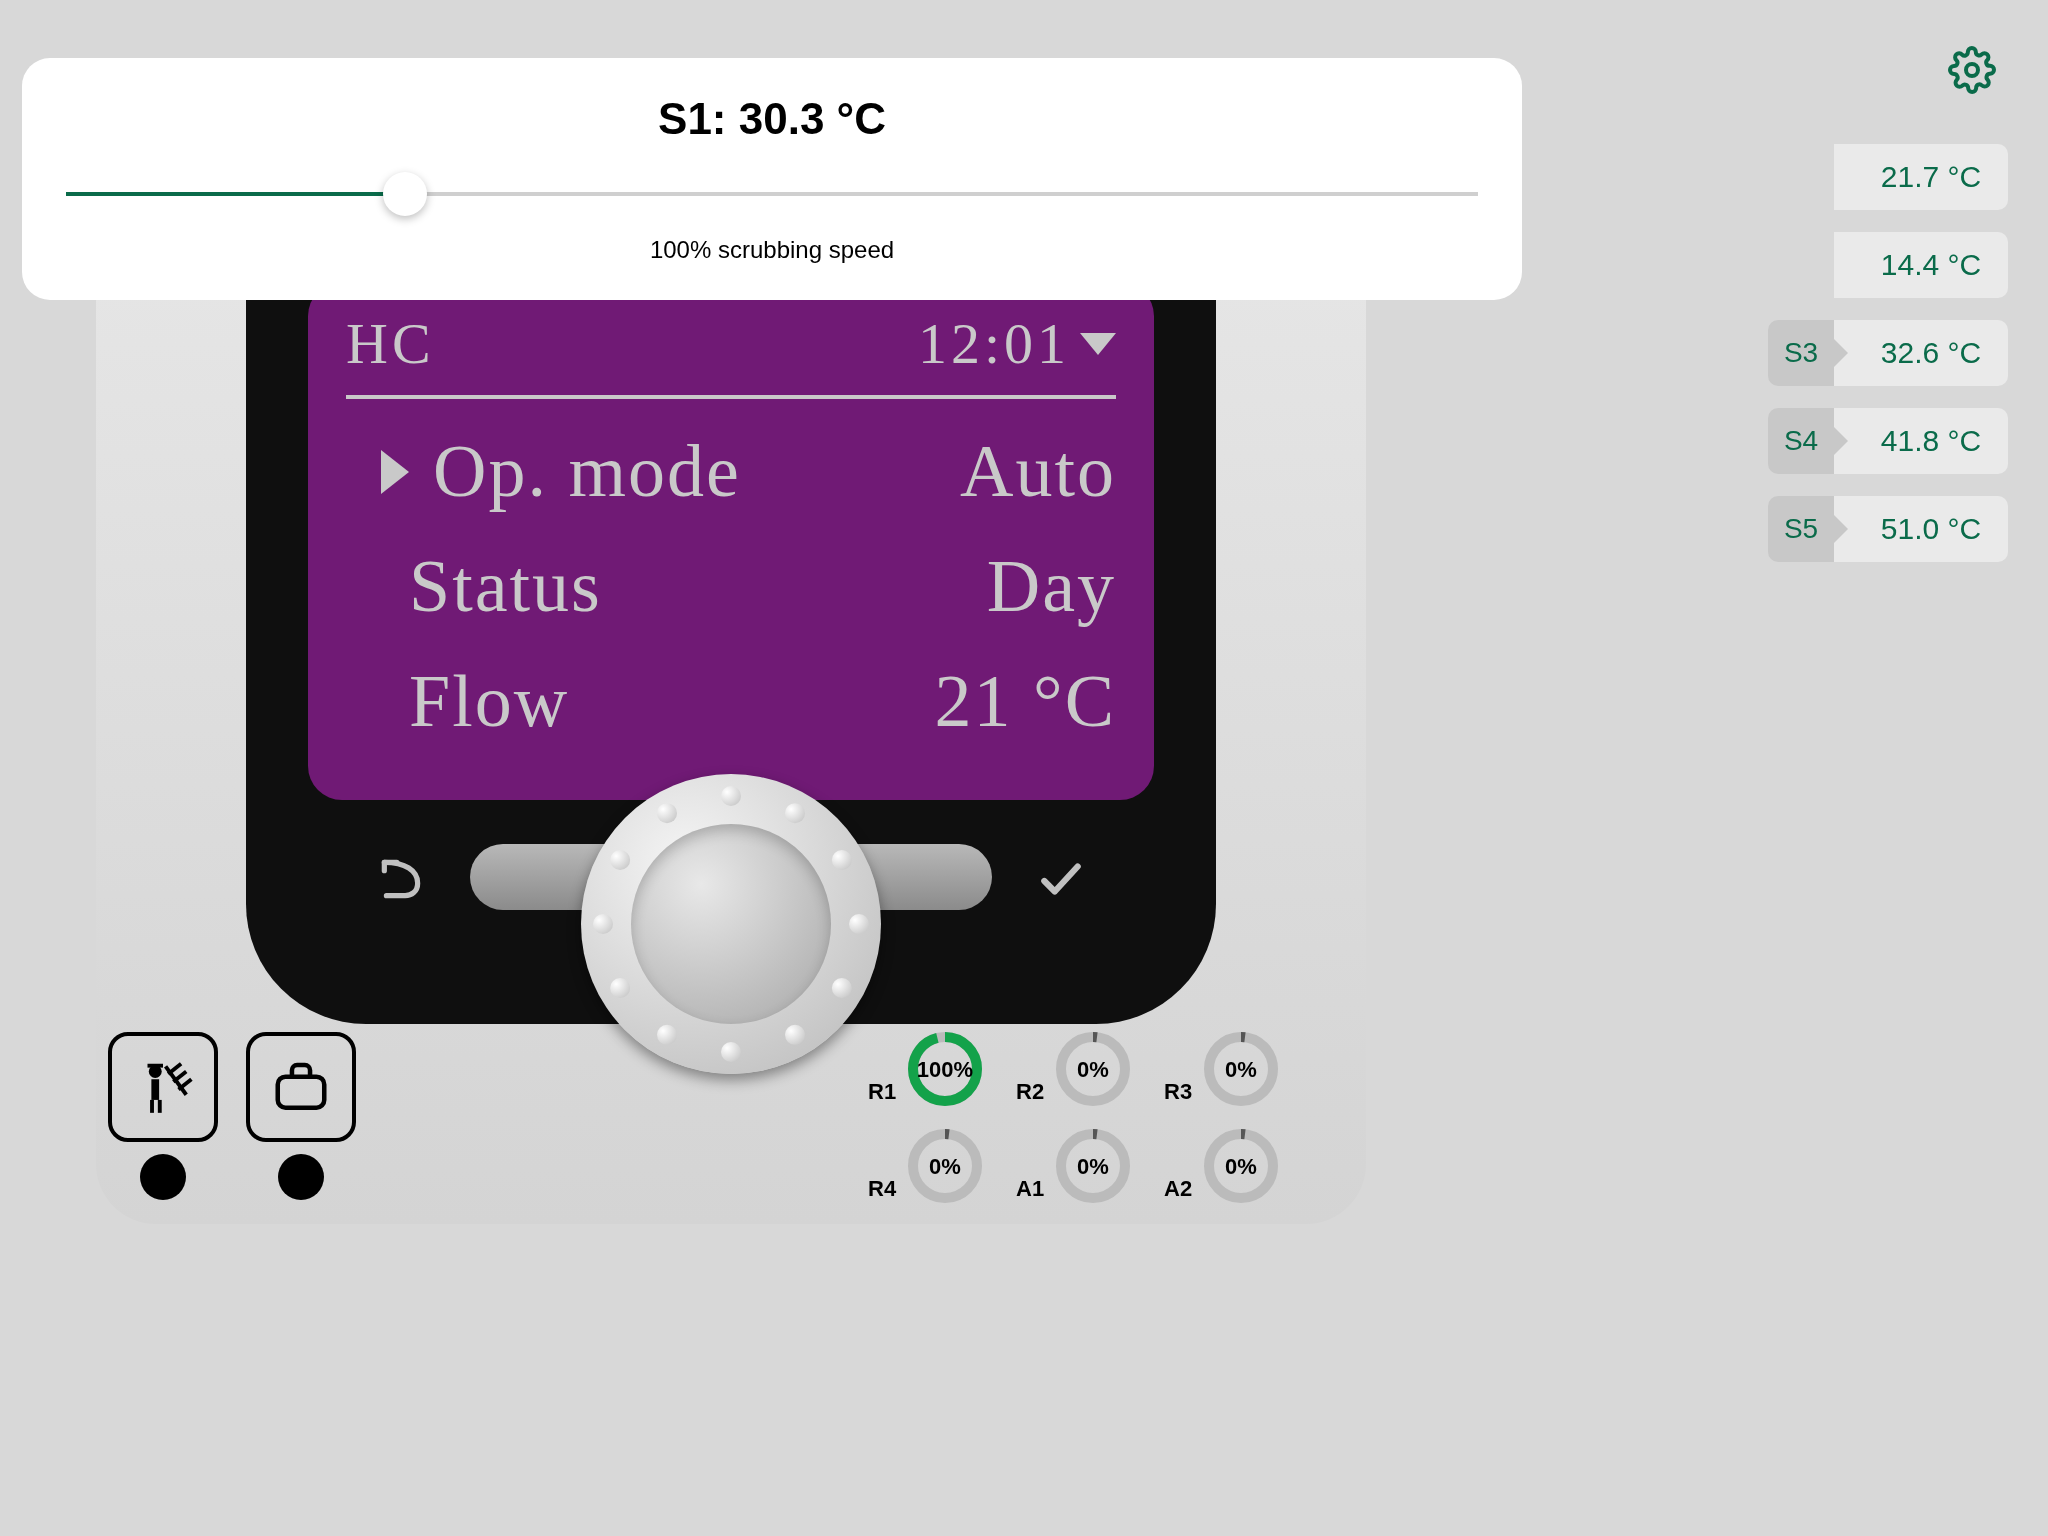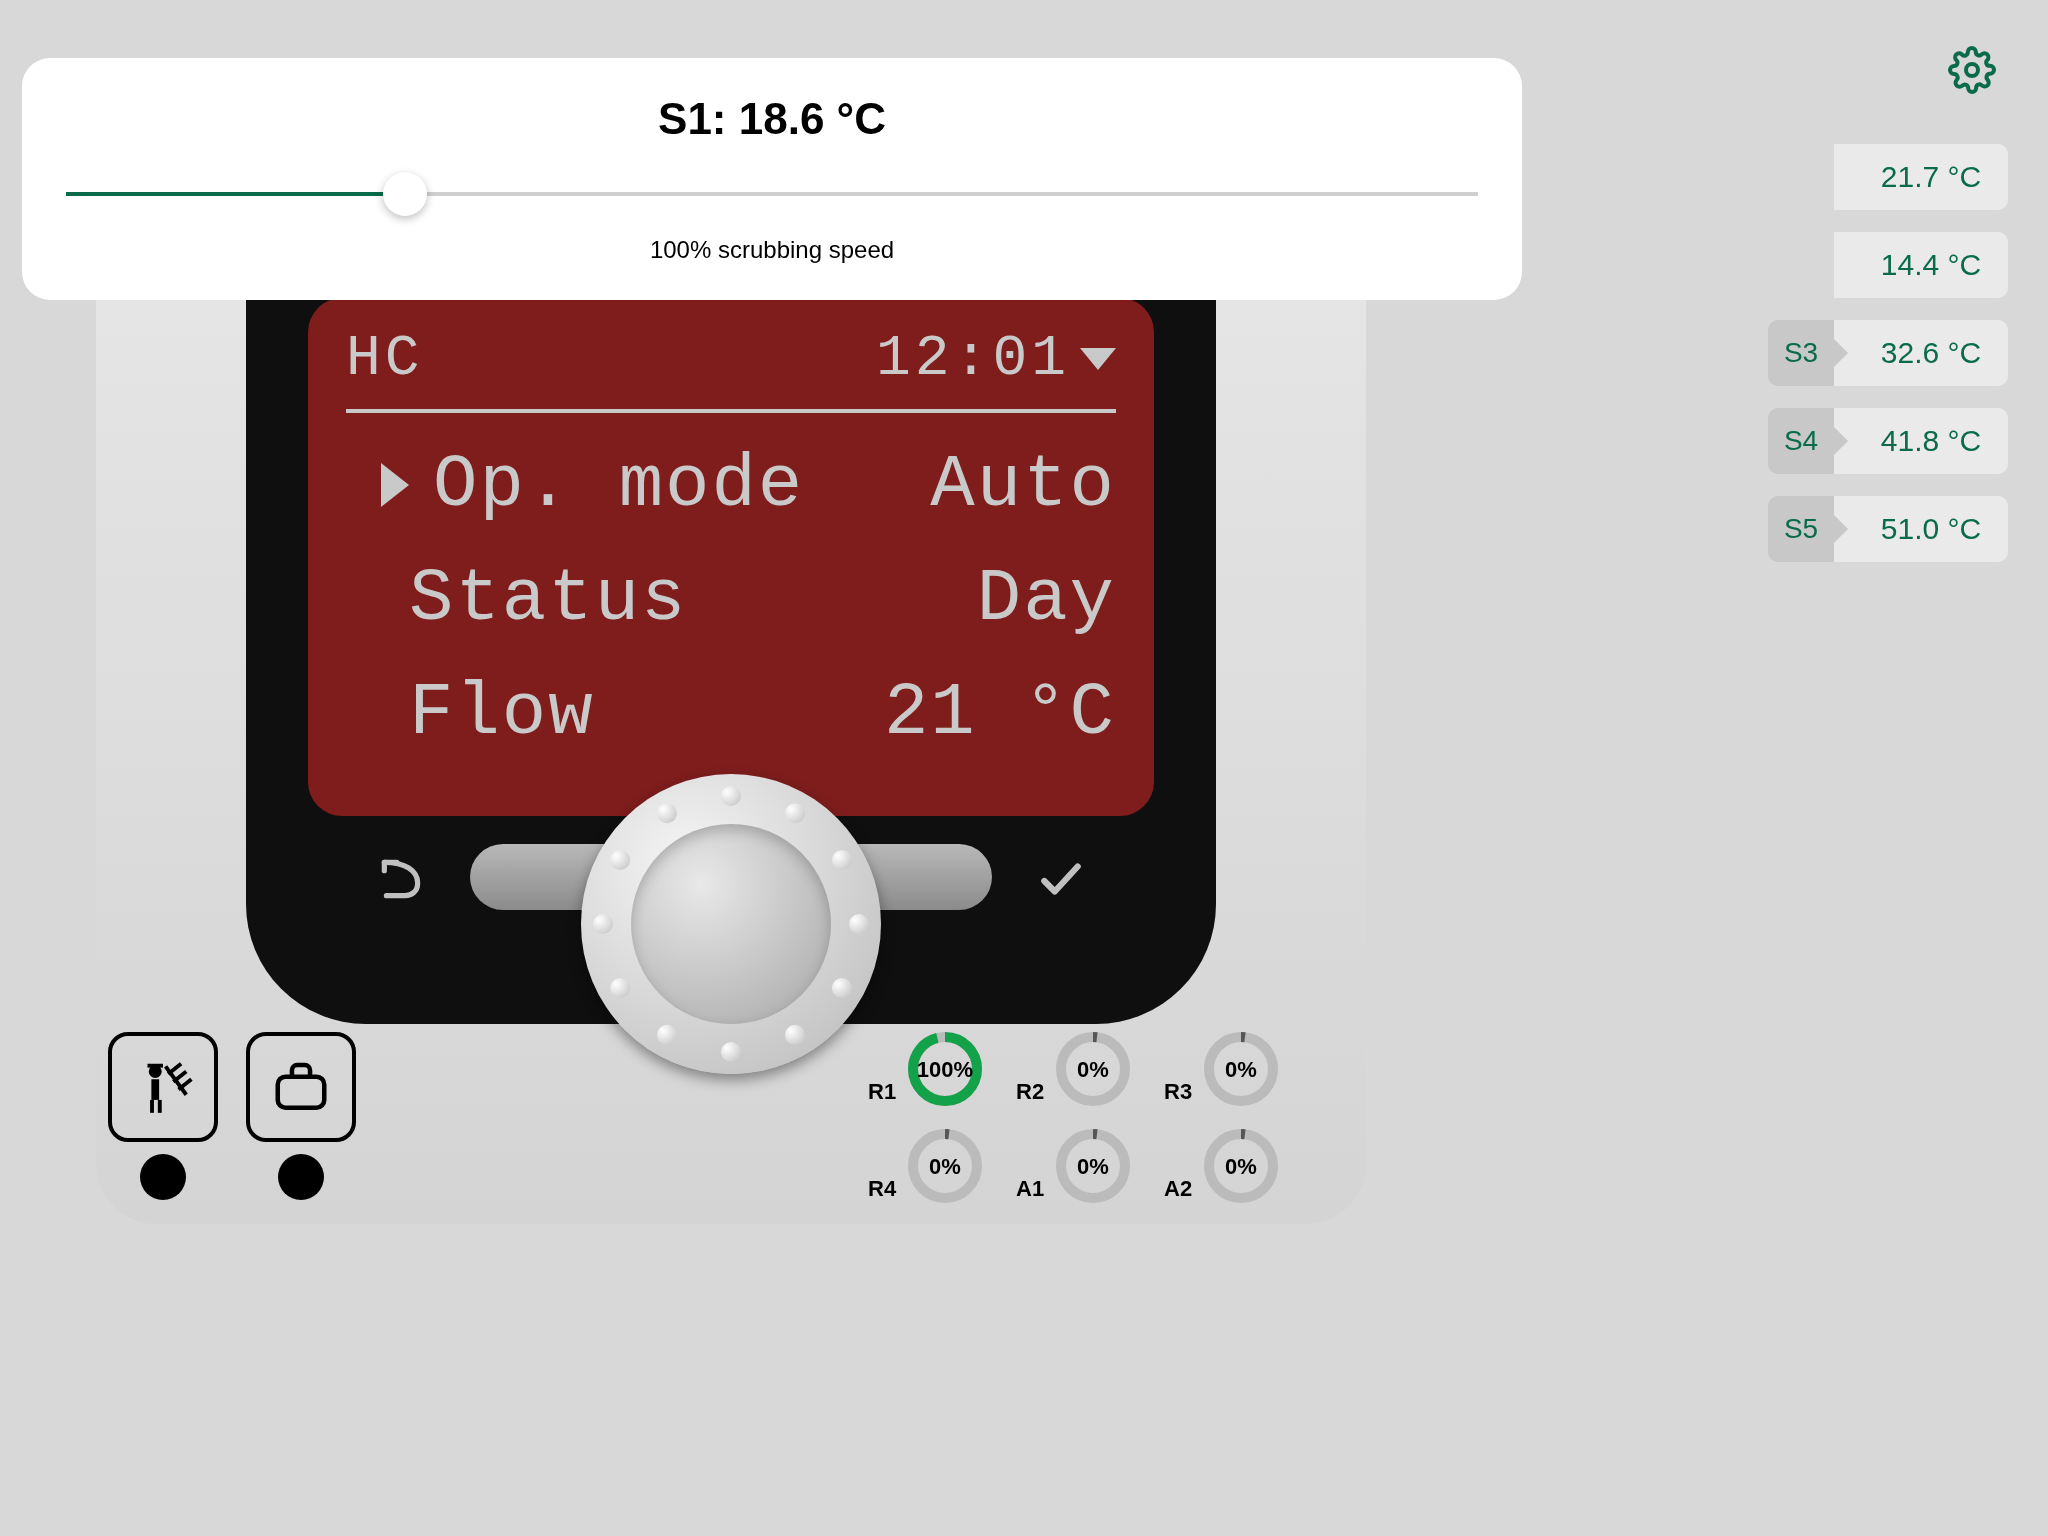--- a/index.html
+++ b/index.html
@@ -95,28 +95,28 @@
   top: 40px;
   left: 150px;
   width: 970px;
   height: 860px;
   background: #0f0f0f;
   border-radius: 68px 68px 120px 120px;
 }
 
 .lcd {
   position: absolute;
-  top: 134px;
+  top: 118px;
   left: 62px;
   width: 846px;
   height: 518px;
-  background: #7f1d1d;
+  background: #701a75;
   border-radius: 34px;
   padding: 28px 38px;
-  font-family: Liberation Mono, monospace;
+  font-family: Liberation Serif, serif;
   color: #c9c9c9;
 }
 .lcd-header {
   display: flex;
   justify-content: space-between;
   align-items: center;
   font-size: 58px;
   letter-spacing: 4px;
   padding-bottom: 18px;
   border-bottom: 4px solid #c9c9c9;
@@ -482,20 +482,20 @@
     <div class="tag" style="">S4</div>
     <div class="val">41.8 °C</div>
     </div>
     <div class="sensor">
     <div class="tag" style="">S5</div>
     <div class="val">51.0 °C</div>
     </div>
   </div>
 
 <div class="overlay-card">
-  <div class="overlay-title">S1: 18.6 °C</div>
+  <div class="overlay-title">S1: 30.3 °C</div>
   <div class="slider-wrap">
     <div class="slider-track"></div>
     <div class="slider-fill"></div>
     <div class="slider-thumb"></div>
   </div>
   <div class="overlay-sub">100% scrubbing speed</div>
 </div>
 
 </body></html>

